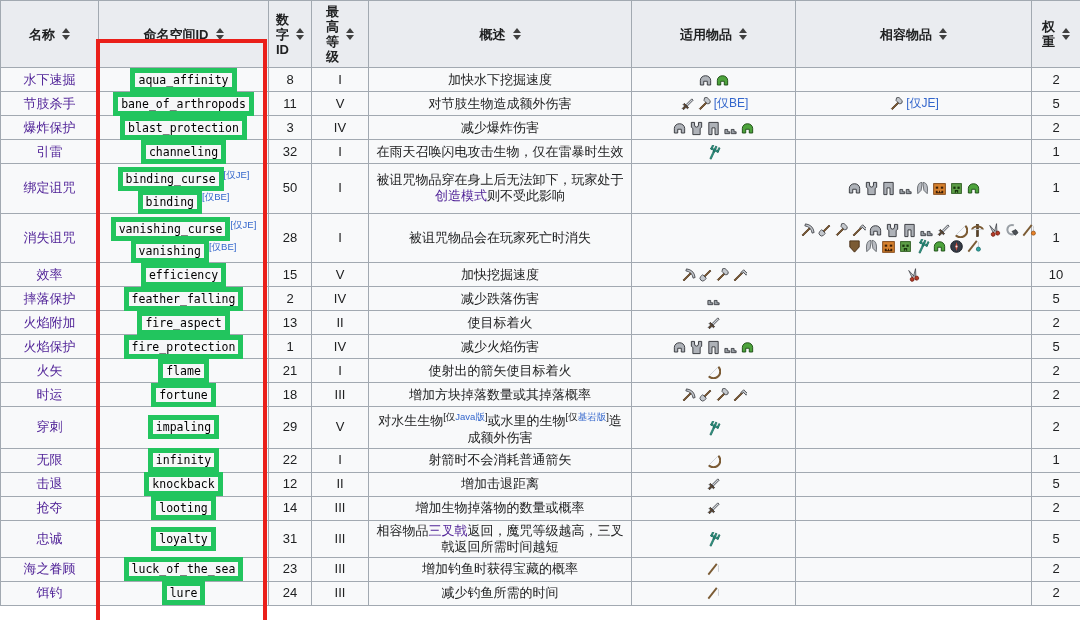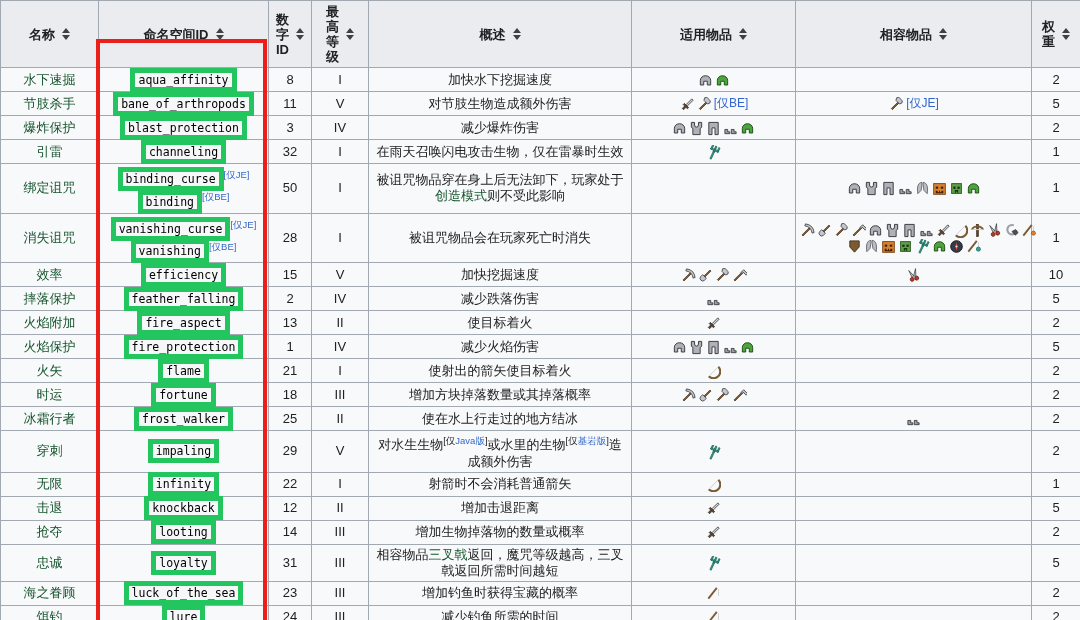--- a/index.html
+++ b/index.html
@@ -12,21 +12,21 @@
   .thf{display:flex;align-items:center;justify-content:center;gap:7px;line-height:15px;}
   .sort-icon{display:inline-flex;flex-direction:column;gap:2px;cursor:pointer;}
   .sort-icon i{display:block;width:0;height:0;border-left:4px solid transparent;border-right:4px solid transparent;}
   .sort-icon .s-up{border-bottom:5px solid #404040;}
   .sort-icon .s-dn{border-top:5px solid #404040;}
   .c-name{text-align:left;padding-left:6px;}
   .c-ns{text-align:left;padding-left:8px;}
   .id-line{line-height:18px;white-space:nowrap;}
   .code{font-family:"DejaVu Sans Mono","Liberation Mono",monospace;font-size:11.5px;background:#f6f7f8;
         border:5px solid #22c55e;padding:0 3px;color:#000;}
-  .wlink{color:#14532d;cursor:pointer;text-decoration:none;}
+  .wlink{color:#4c1d95;cursor:pointer;text-decoration:none;}
   sup.ver{font-size:9.5px;color:#3366cc;cursor:pointer;}
   sup.ver-plain{font-size:9.5px;color:#202122;}
   .ver-inline{color:#3366cc;font-size:12px;margin-left:1px;cursor:pointer;}
   .mc-icon{display:inline-block;vertical-align:middle;margin:0 1px;width:15px;height:15px;}
   .mc-icon svg{display:block;}
   .icon-line{line-height:16px;white-space:nowrap;}
   .red-box{position:absolute;left:96px;top:39px;width:171px;height:600px;border:4px solid #ea1f1a;
            box-sizing:border-box;pointer-events:none;z-index:5;}
 </style>
 </head>
@@ -544,39 +544,20 @@
                     <rect x="7.2" y="3" width="1.6" height="12.5" fill="#7b5b34" stroke="#4a3018" stroke-width=".7"></rect>
                     <path d="M6.8 0.5 h6 v2.2 h-4.4 v1.8 h-1.6 z" fill="#c3c7cc" stroke="#35383d" stroke-width=".8"></path>
                   </g>
                 </svg></span></span></td>
           <td class="c-compat">
             <div class="icon-line"></div>
           </td>
           <td class="c-weight">2</td>
         </tr>
         <tr>
-          <td class="c-name"><a class="wlink">冰霜行者</a></td>
-          <td class="c-ns">
-            <div class="id-line"><span class="code">frost_walker</span></div>
-          </td>
-          <td class="c-num">25</td>
-          <td class="c-lvl">II</td>
-          <td class="c-desc"><span>使在水上行走过的地方结冰</span></td>
-          <td class="c-apply"><span class="icon-line"></span></td>
-          <td class="c-compat">
-            <div class="icon-line"><span class="mc-icon"><svg width="15" height="15" viewBox="0 0 16 16">
-                  <g fill="#9aa0a6" stroke="#35383d" stroke-width=".9">
-                    <path d="M2 13.5 v-4.5 h3 v2.5 h2.2 v2 z"></path>
-                    <path d="M8.8 13.5 v-4.5 h3 v2.5 h2.2 v2 z"></path>
-                  </g>
-                </svg></span></div>
-          </td>
-          <td class="c-weight">2</td>
-        </tr>
-        <tr>
           <td class="c-name"><a class="wlink">穿刺</a></td>
           <td class="c-ns">
             <div class="id-line"><span class="code">impaling</span></div>
           </td>
           <td class="c-num">29</td>
           <td class="c-lvl">V</td>
           <td class="c-desc"><span>对水生生物</span><sup class="ver-plain">[仅</sup><sup class="ver">Java版</sup><sup class="ver-plain">]</sup><span>或水里的生物</span><sup class="ver-plain">[仅</sup><sup class="ver">基岩版</sup><sup class="ver-plain">]</sup><span>造成额外伤害</span></td>
           <td class="c-apply"><span class="icon-line"><span class="mc-icon"><svg width="15" height="15" viewBox="0 0 16 16">
                   <g transform="rotate(25 8 8)" fill="#2f9c88" stroke="#145c4e" stroke-width=".6">
                     <rect x="7.2" y="6" width="1.6" height="9.5"></rect>

